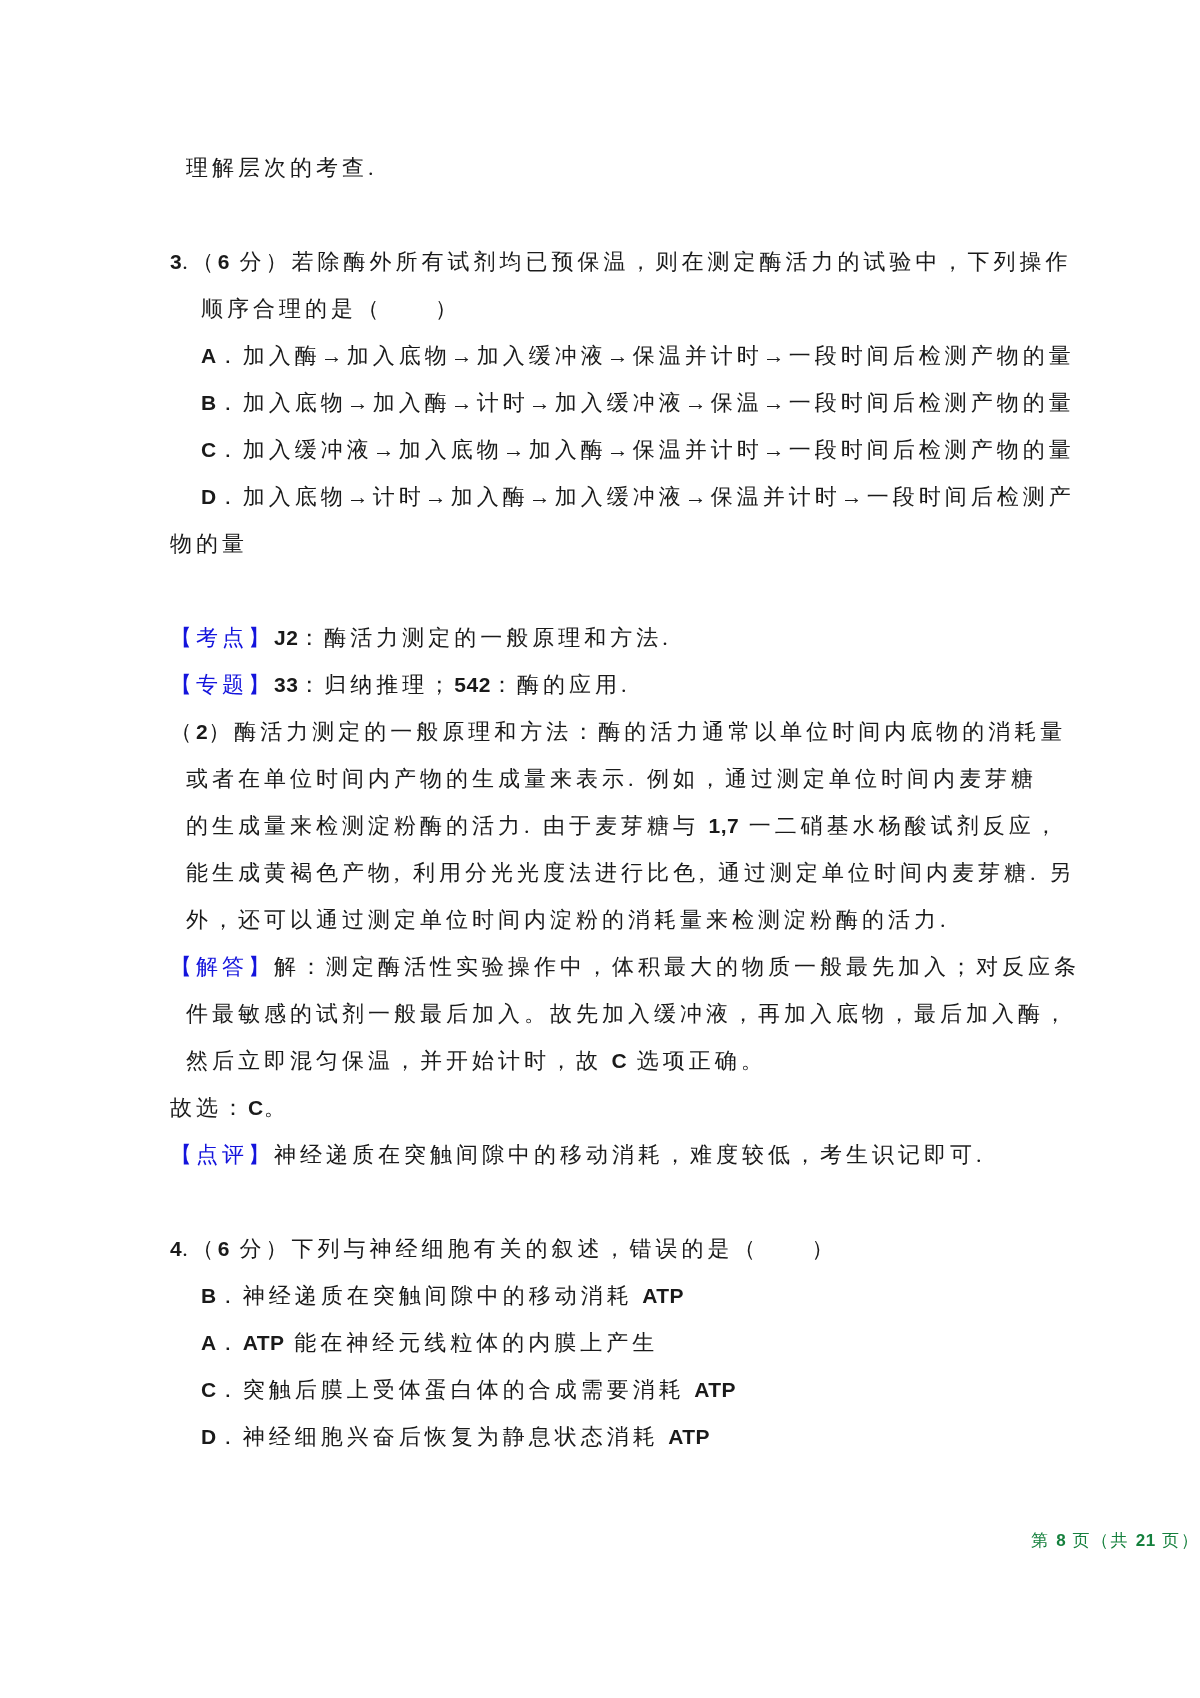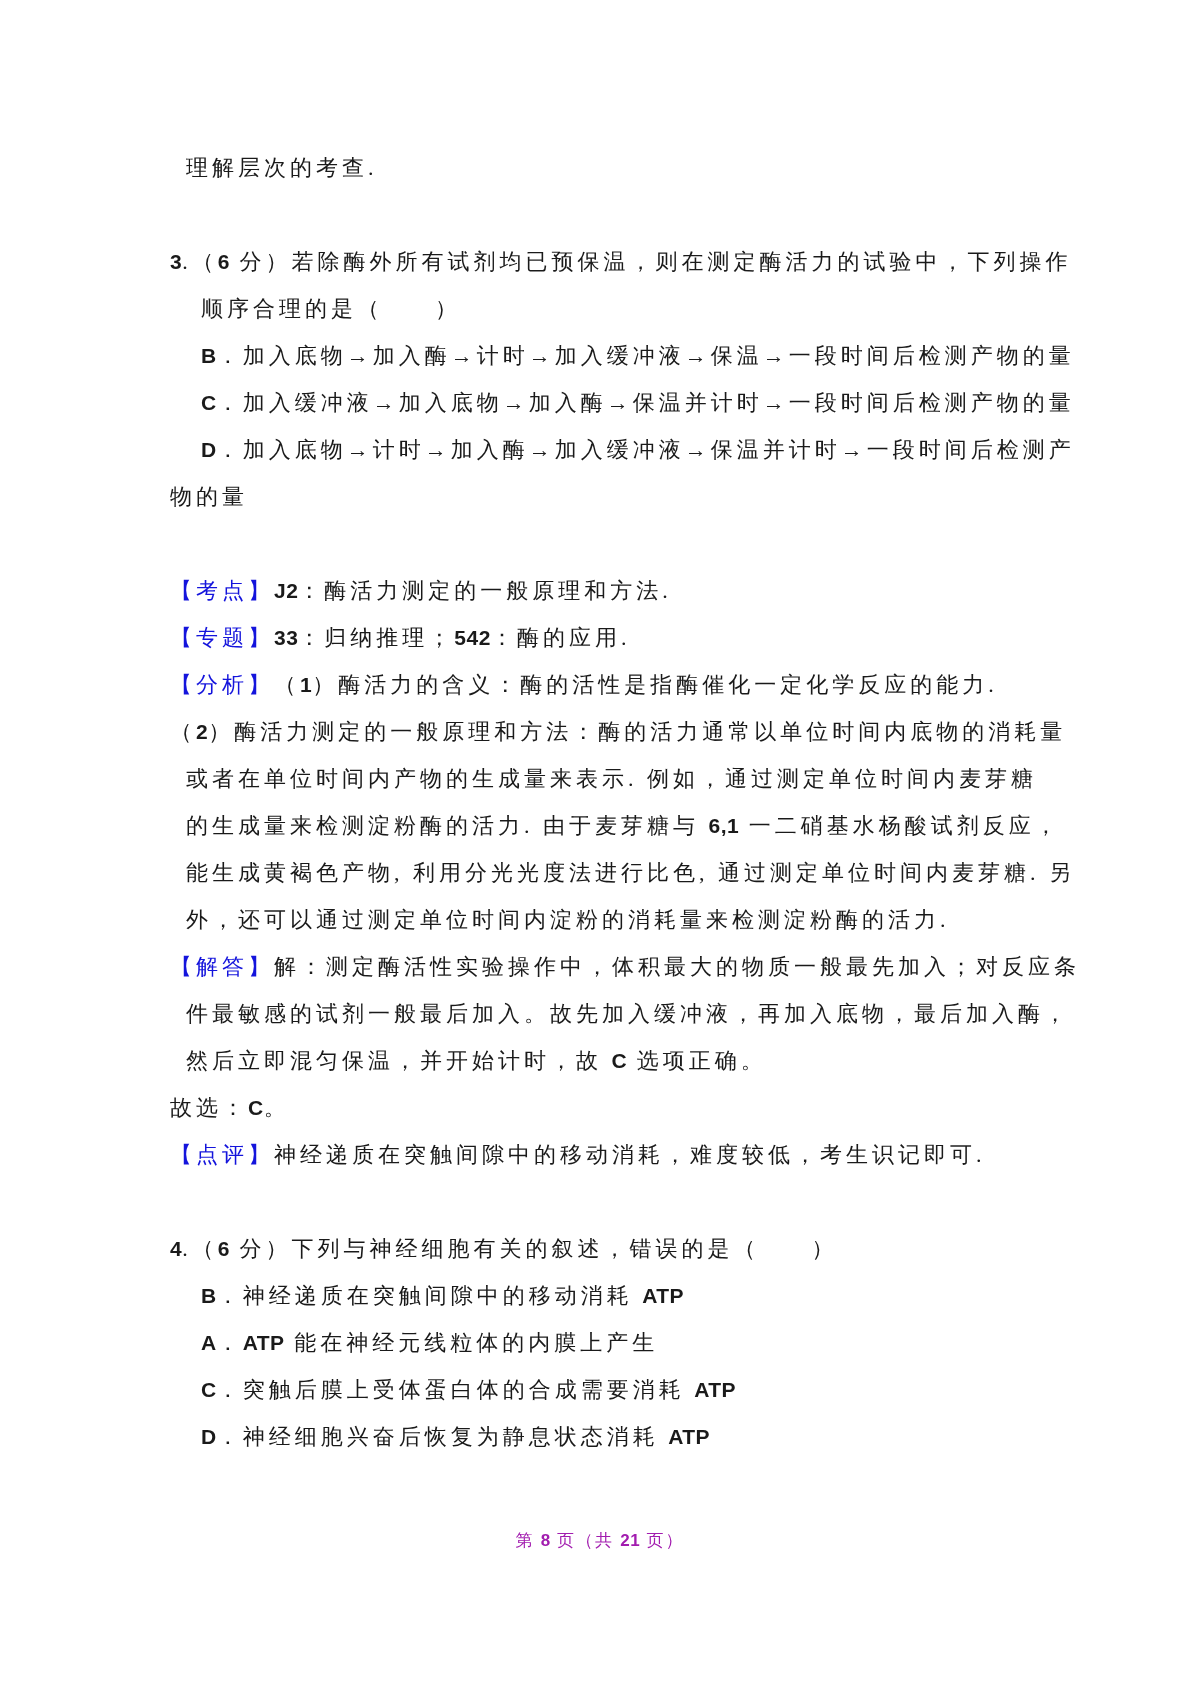--- a/index.html
+++ b/index.html
@@ -35,46 +35,46 @@
     font-family: "Liberation Sans", "DejaVu Sans", sans-serif;
     font-weight: 700;
     font-size: 21px;
     letter-spacing: 0.5px;
   }
   .footer {
     position: absolute;
     left: 0;
     right: 0;
     top: 1528px;
-    text-align: center;
+    text-align: right;
     font-size: 17px;
     line-height: 26px;
     letter-spacing: 2px;
-    color: #a21caf;
+    color: #15803d;
   }
   .footer .latin { font-size: 17px; }
 </style>
 </head>
 <body>
 
 <div class="page" style="--blue: #1414dc;">
   <div class="content" id="doc-lines">
       <div class="line indent-1"><span class="ltext">理解层次的考查.</span></div>
       <div class="line indent-0 gap-before"><span class="ltext"><span class="latin">3</span>.（<span class="latin">6</span> 分）若除酶外所有试剂均已预保温，则在测定酶活力的试验中，下列操作</span></div>
       <div class="line indent-2"><span class="ltext">顺序合理的是（　　）</span></div>
+      <div class="line indent-2"><span class="ltext"><span class="latin">A</span>．加入酶→加入底物→加入缓冲液→保温并计时→一段时间后检测产物的量</span></div>
       <div class="line indent-2"><span class="ltext"><span class="latin">B</span>．加入底物→加入酶→计时→加入缓冲液→保温→一段时间后检测产物的量</span></div>
       <div class="line indent-2"><span class="ltext"><span class="latin">C</span>．加入缓冲液→加入底物→加入酶→保温并计时→一段时间后检测产物的量</span></div>
       <div class="line indent-2"><span class="ltext"><span class="latin">D</span>．加入底物→计时→加入酶→加入缓冲液→保温并计时→一段时间后检测产</span></div>
       <div class="line indent-0"><span class="ltext">物的量</span></div>
       <div class="line indent-0 gap-before"><span class="blabel">【考点】</span><span class="ltext"><span class="latin">J2</span>：酶活力测定的一般原理和方法.</span></div>
       <div class="line indent-0"><span class="blabel">【专题】</span><span class="ltext"><span class="latin">33</span>：归纳推理；<span class="latin">542</span>：酶的应用.</span></div>
-      <div class="line indent-0"><span class="blabel">【分析】</span><span class="ltext">（<span class="latin">1</span>）酶活力的含义：酶的活性是指酶催化一定化学反应的能力.</span></div>
       <div class="line indent-0"><span class="ltext">（<span class="latin">2</span>）酶活力测定的一般原理和方法：酶的活力通常以单位时间内底物的消耗量</span></div>
       <div class="line indent-1"><span class="ltext">或者在单位时间内产物的生成量来表示. 例如，通过测定单位时间内麦芽糖</span></div>
-      <div class="line indent-1"><span class="ltext">的生成量来检测淀粉酶的活力. 由于麦芽糖与 <span class="latin">6,1</span> 一二硝基水杨酸试剂反应，</span></div>
+      <div class="line indent-1"><span class="ltext">的生成量来检测淀粉酶的活力. 由于麦芽糖与 <span class="latin">1,7</span> 一二硝基水杨酸试剂反应，</span></div>
       <div class="line indent-1"><span class="ltext">能生成黄褐色产物, 利用分光光度法进行比色, 通过测定单位时间内麦芽糖. 另</span></div>
       <div class="line indent-1"><span class="ltext">外，还可以通过测定单位时间内淀粉的消耗量来检测淀粉酶的活力.</span></div>
       <div class="line indent-0"><span class="blabel">【解答】</span><span class="ltext">解：测定酶活性实验操作中，体积最大的物质一般最先加入；对反应条</span></div>
       <div class="line indent-1"><span class="ltext">件最敏感的试剂一般最后加入。故先加入缓冲液，再加入底物，最后加入酶，</span></div>
       <div class="line indent-1"><span class="ltext">然后立即混匀保温，并开始计时，故 <span class="latin">C</span> 选项正确。</span></div>
       <div class="line indent-0"><span class="ltext">故选：<span class="latin">C</span>。</span></div>
       <div class="line indent-0"><span class="blabel">【点评】</span><span class="ltext">神经递质在突触间隙中的移动消耗，难度较低，考生识记即可.</span></div>
       <div class="line indent-0 gap-before"><span class="ltext"><span class="latin">4</span>.（<span class="latin">6</span> 分）下列与神经细胞有关的叙述，错误的是（　　）</span></div>
       <div class="line indent-2"><span class="ltext"><span class="latin">B</span>．神经递质在突触间隙中的移动消耗 <span class="latin">ATP</span></span></div>
       <div class="line indent-2"><span class="ltext"><span class="latin">A</span>．<span class="latin">ATP</span> 能在神经元线粒体的内膜上产生</span></div>

